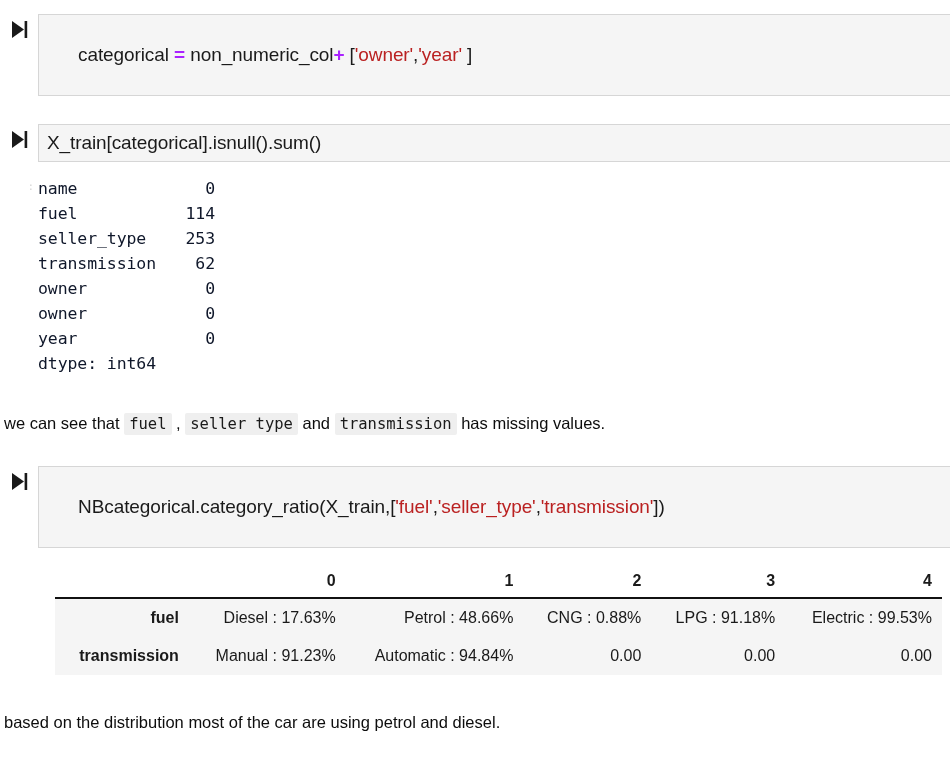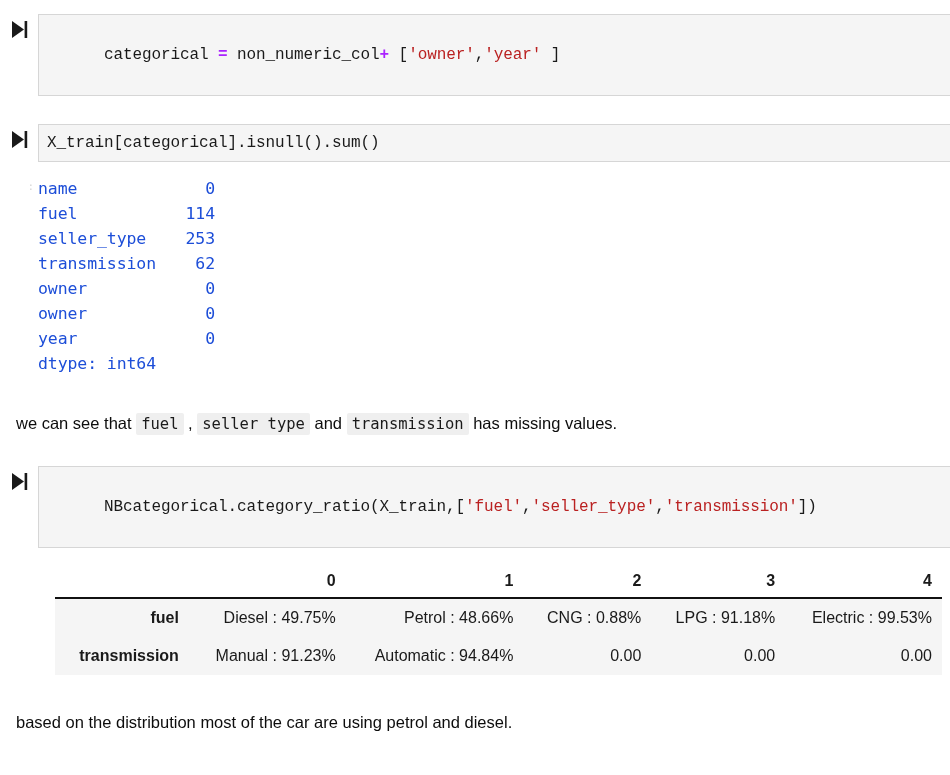--- a/index.html
+++ b/index.html
@@ -38,22 +38,22 @@
   .code-box {
     flex: 1;
     background: #f5f5f5;
     border: 1px solid #d6d6d6;
     border-right: none;
     box-sizing: border-box;
     padding: 7px 0 7px 8px;
     min-height: 30px;
   }
   .code-line {
-    font-family: Liberation Mono, monospace;
-    font-size: 16px;
+    font-family: Liberation Sans, sans-serif;
+    font-size: 19px;
     line-height: 22px;
     white-space: pre;
     color: #1a1a1a;
     letter-spacing: -0.1px;
   }
   .tok-op  { color: #aa22ff; font-weight: 700; }
   .tok-str { color: #ba2121; }
   .tok-pun { color: #1a1a1a; }
 
   
@@ -72,32 +72,32 @@
     padding-right: 4px;
     padding-top: 4px;
     box-sizing: border-box;
     user-select: none;
   }
   .output-pre {
     font-family: "DejaVu Sans Mono", monospace;
     font-size: 16.5px;
     line-height: 25px;
     white-space: pre;
-    color: #1d4ed8;
+    color: #0f172a;
     margin: 0;
     letter-spacing: -0.1px;
   }
 
   
   .markdown {
     font-family: "Liberation Sans", sans-serif;
     font-size: 16.5px;
     line-height: 27px;
     color: #0d0d0d;
-    padding-left: 16px;
+    padding-left: 4px;
   }
   .markdown .md-line { white-space: pre-wrap; }
   code.inline {
     font-family: "DejaVu Sans Mono", monospace;
     font-size: 15.5px;
     background: #efefef;
     padding: 2px 5px;
     border-radius: 2px;
     color: #1a1a1a;
   }
@@ -231,21 +231,21 @@
         <th>0</th>
         <th>1</th>
         <th>2</th>
         <th>3</th>
         <th>4</th>
       </tr>
     </thead>
     <tbody>
       <tr class="odd">
         <th>fuel</th>
-        <td>Diesel : 49.75%</td>
+        <td>Diesel : 17.63%</td>
         <td>Petrol : 48.66%</td>
         <td>CNG : 0.88%</td>
         <td>LPG : 91.18%</td>
         <td>Electric : 99.53%</td>
       </tr>
       <tr class="odd">
         <th>transmission</th>
         <td>Manual : 91.23%</td>
         <td>Automatic : 94.84%</td>
         <td>0.00</td>

